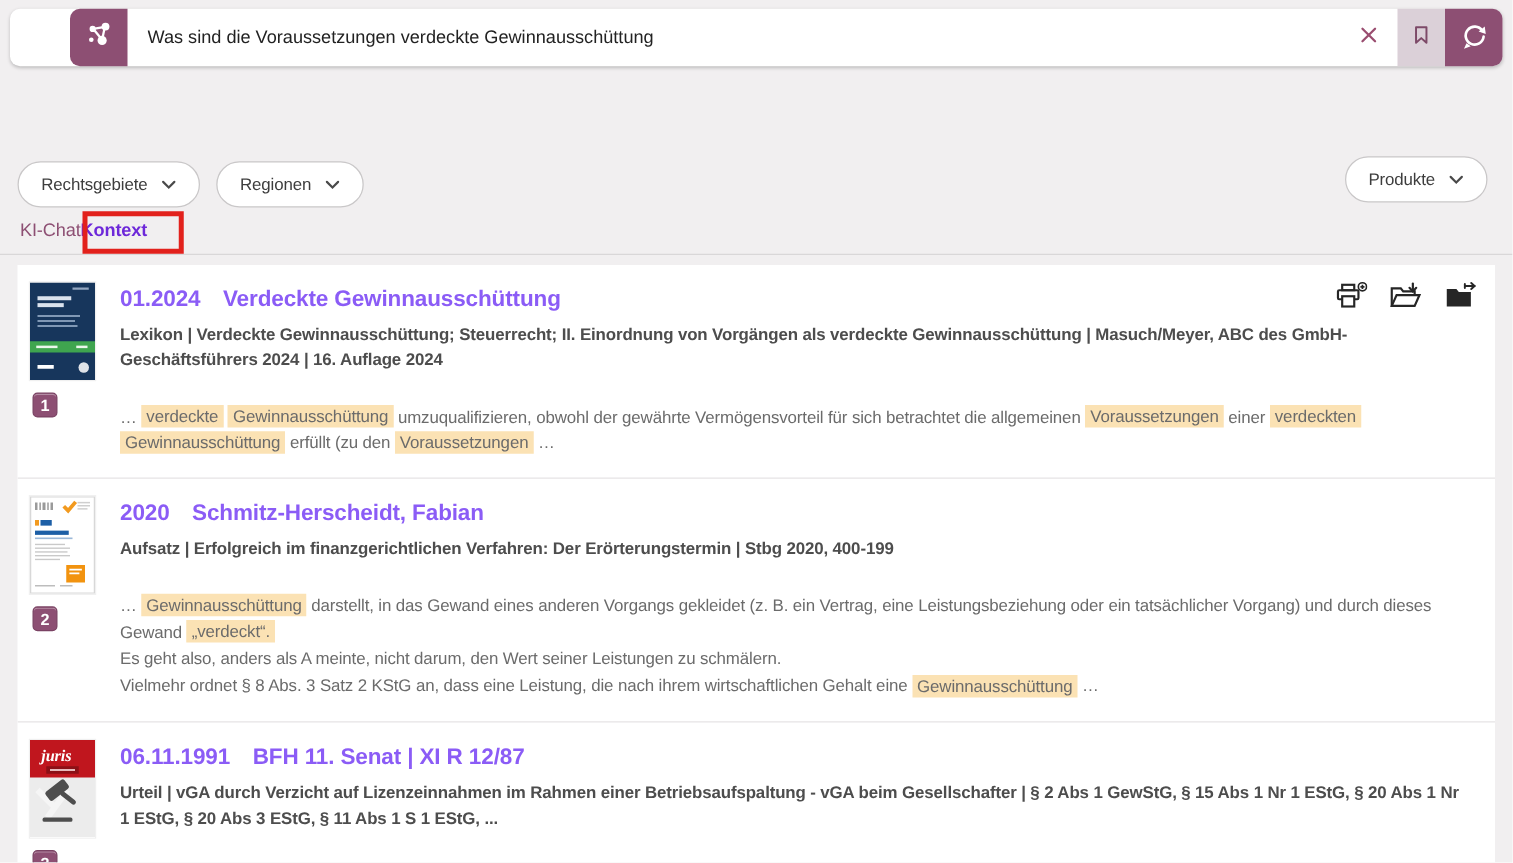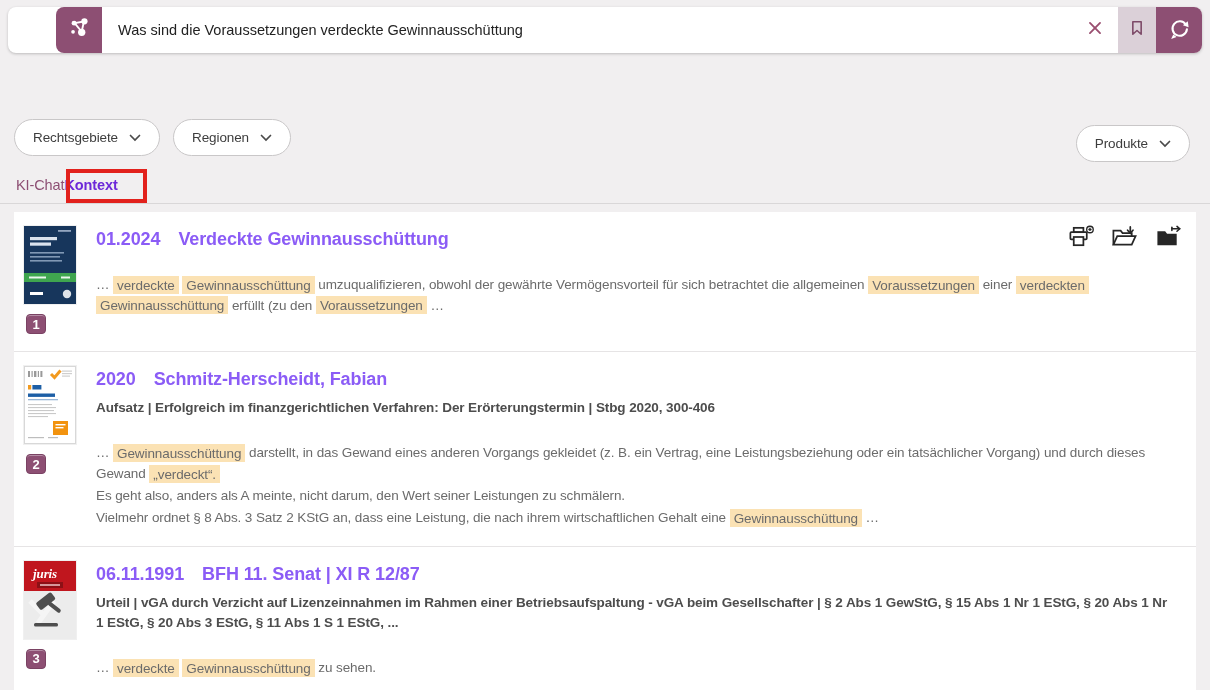--- a/index.html
+++ b/index.html
@@ -12,21 +12,21 @@
             border-radius:8px; display:flex; align-items:stretch; box-shadow:0 1px 3px rgba(0,0,0,.22);padding-left:48px; }
   .assistant-btn { width:46px; background:#8d4f73; border-radius:8px 0 0 8px; display:flex; align-items:center; justify-content:center; cursor:pointer; }
   .search-input { flex:1; border:none; outline:none; padding:0 16px; font-size:14.5px; color:#222;
                   font-family:inherit; background:transparent; }
   .iconbtn { display:flex; align-items:center; justify-content:center; cursor:pointer; }
   .clear-btn { width:46px; }
   .bookmark-btn { width:38px; background:#dbd0d8; }
   .chat-btn { width:46px; background:#8d4f73; border-radius:0 8px 8px 0; }
 
   
-  .filters-left { position:absolute; left:14px; top:119px; display:flex; gap:13px; }
+  .filters-left { position:absolute; left:14px; top:129px; display:flex; gap:13px; }
   .filters-right { position:absolute; right:20px; top:125px; }
   .pill { height:37px; padding:0 18px; border:1px solid #c9c7c8; border-radius:19px; background:#fff;
           display:flex; align-items:center; gap:11px; font-size:13.5px; color:#3d3d3d; cursor:pointer; }
   .pill svg { margin-top:1px; }
 
   
   .tabs { position:absolute; left:16px; top:177px; display:flex; font-size:14.5px; }
   .tab { cursor:pointer; padding-bottom:6px; }
   .tab.inactive { color:#8d4f73; }
   .tab.active { color:#6d28d9; font-weight:bold; }
@@ -159,20 +159,21 @@
                 <rect x="37" y="50.5" width="9" height="2" fill="#eaf6ec"></rect>
                 <rect x="6" y="66" width="13" height="3" fill="#ffffff"></rect>
                 <circle cx="43" cy="68" r="4.2" fill="#dfe3e8"></circle>
               </svg></span>
       <div class="badge">1</div>
     </div>
     <div class="result-main">
       <div class="result-head">
         <span class="result-date">01.2024</span><span class="result-title">Verdeckte Gewinnausschüttung</span>
       </div>
+      <div class="result-subtitle">Lexikon | Verdeckte Gewinnausschüttung; Steuerrecht; II. Einordnung von Vorgängen als verdeckte Gewinnausschüttung | Masuch/Meyer, ABC des GmbH-Geschäftsführers 2024 | 16. Auflage 2024</div>
       <div class="result-snippet">
               <div class="snippet-line"><span>…  </span><span class="hl">verdeckte</span><span>  </span><span class="hl">Gewinnausschüttung</span><span>  umzuqualifizieren, obwohl der gewährte Vermögensvorteil für sich betrachtet die allgemeinen  </span><span class="hl">Voraussetzungen</span><span>  einer  </span><span class="hl">verdeckten</span><span>  </span><span class="hl">Gewinnausschüttung</span><span>  erfüllt (zu den  </span><span class="hl">Voraussetzungen</span><span>  …</span></div>
             </div>
     </div>
     <div class="result-actions">
       <span class="action">
         <svg width="27" height="24" viewBox="0 0 28 24">
           <g fill="none" stroke="#262626" stroke-width="1.8">
             <rect x="7" y="2.5" width="10" height="4.5"></rect>
             <rect x="3.5" y="7" width="17" height="7.5" rx="1"></rect>
@@ -237,21 +238,21 @@
                 <rect x="31.5" y="61" width="8" height="1.4" fill="#ffffff"></rect>
                 <rect x="4" y="71" width="16" height="1.2" fill="#bdbdbd"></rect>
                 <rect x="24" y="71" width="10" height="1.2" fill="#bdbdbd"></rect>
               </svg></span>
       <div class="badge">2</div>
     </div>
     <div class="result-main">
       <div class="result-head">
         <span class="result-date">2020</span><span class="result-title">Schmitz-Herscheidt, Fabian</span>
       </div>
-      <div class="result-subtitle">Aufsatz | Erfolgreich im finanzgerichtlichen Verfahren: Der Erörterungstermin | Stbg 2020, 300-406</div>
+      <div class="result-subtitle">Aufsatz | Erfolgreich im finanzgerichtlichen Verfahren: Der Erörterungstermin | Stbg 2020, 400-199</div>
       <div class="result-snippet">
               <div class="snippet-line"><span>…  </span><span class="hl">Gewinnausschüttung</span><span>  darstellt, in das Gewand eines anderen Vorgangs gekleidet (z. B. ein Vertrag, eine Leistungsbeziehung oder ein tatsächlicher Vorgang) und durch dieses Gewand  </span><span class="hl">„verdeckt“.</span></div>
               <div class="snippet-line"><span>Es geht also, anders als A meinte, nicht darum, den Wert seiner Leistungen zu schmälern.</span></div>
               <div class="snippet-line"><span>Vielmehr ordnet § 8 Abs. 3 Satz 2 KStG an, dass eine Leistung, die nach ihrem wirtschaftlichen Gehalt eine  </span><span class="hl">Gewinnausschüttung</span><span>  …</span></div>
             </div>
     </div>
 
   </div>
 
   <div class="result">

